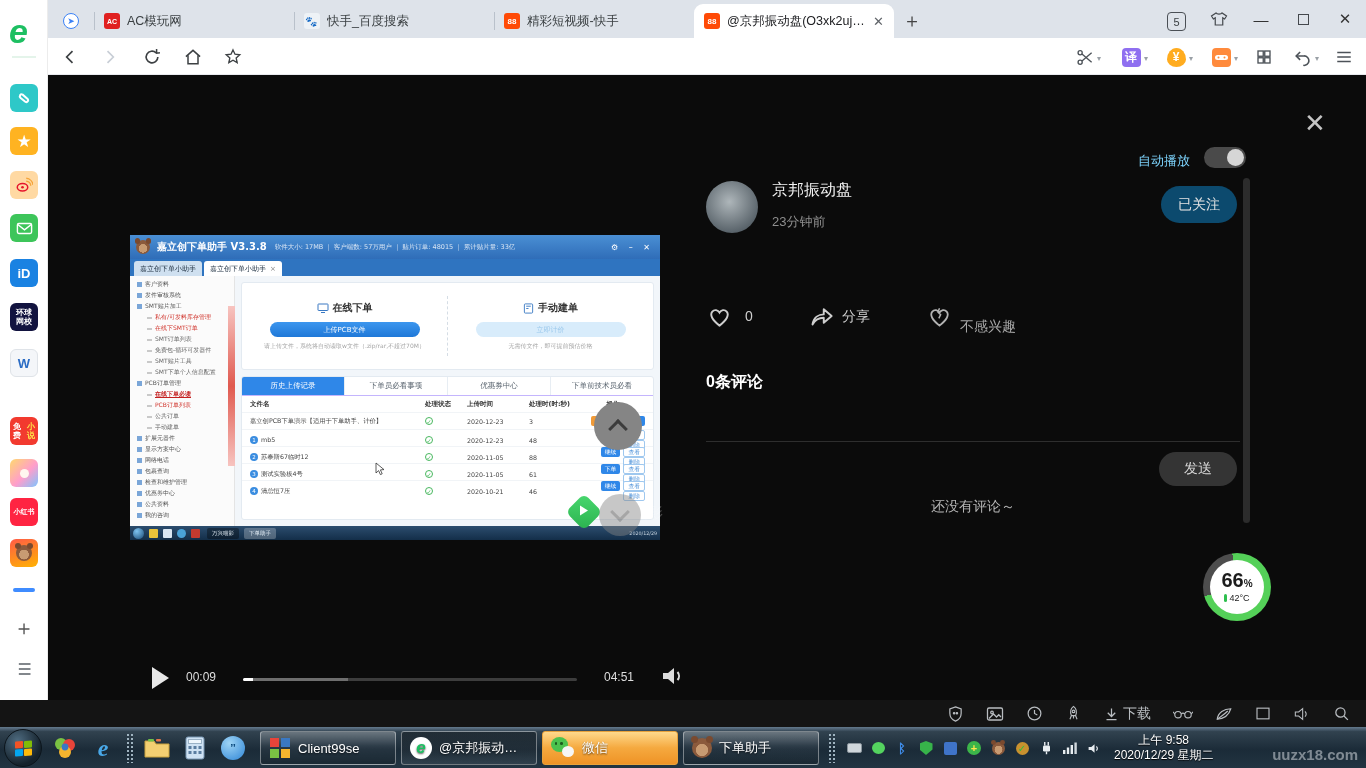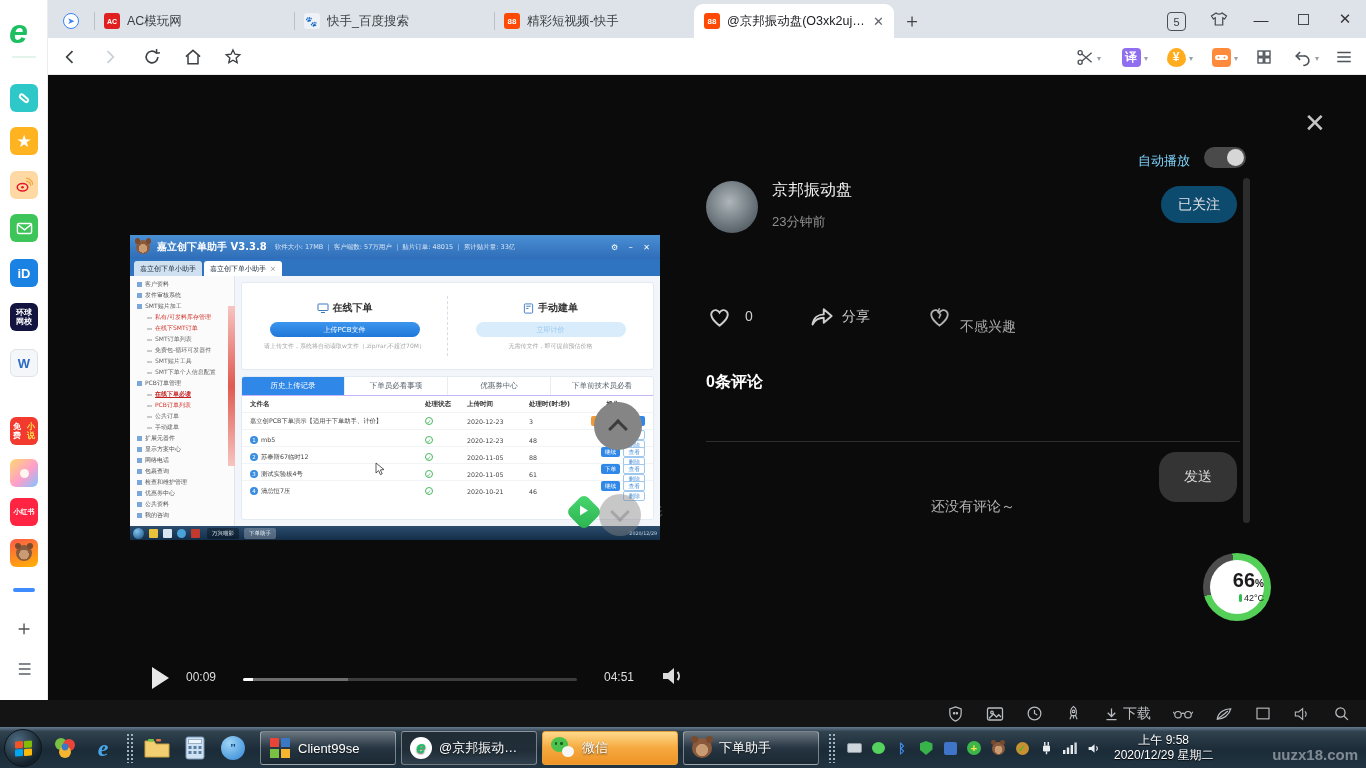--- a/index.html
+++ b/index.html
@@ -92,29 +92,29 @@
   .ptime{font-size:12px;color:#dedede}
   .pbar{height:3px;background:#3d3d3d;border-radius:2px;overflow:hidden;display:flex}
   .navcircle{border-radius:50%;background:#858585;display:flex;align-items:center;justify-content:center}
   .chev{width:14px;height:14px;border-left:3px solid #3c3c3c;border-top:3px solid #3c3c3c}
 
   
   .toggle{width:42px;height:21px;border-radius:11px;background:#4a4a4a;position:relative}
   .toggle .knob{position:absolute;right:2px;top:2px;width:17px;height:17px;border-radius:50%;background:#d6d6d6}
   .followbtn{width:76px;height:37px;border-radius:19px;background:#0c4a6e;color:#e3e3e3;font-size:14px;
              display:flex;align-items:center;justify-content:center}
-  .sendbtn{width:78px;height:50px;border-radius:17px;background:#343434;color:#d9d9d9;font-size:14px;
+  .sendbtn{width:78px;height:34px;border-radius:17px;background:#343434;color:#d9d9d9;font-size:14px;
            display:flex;align-items:center;justify-content:center}
   .cmt-input{background:transparent;border:none;outline:none;font-size:14px;color:#ddd;width:500px}
   .cmt-input::placeholder{color:#6f6f6f}
   .widget{width:68px;height:68px;border-radius:50%;
           background:conic-gradient(from -8deg,#54d058 0 262deg,#4d4d4d 262deg 360deg);
           display:flex;align-items:center;justify-content:center}
   .widget-inner{width:54px;height:54px;border-radius:50%;background:#fff;display:flex;flex-direction:column;
-                align-items:flex-end;justify-content:center;color:#1c1c1c}
+                align-items:center;justify-content:center;color:#1c1c1c}
 
   
   .bbar{left:0;top:700px;right:0;height:27px;background:#141414;display:flex;align-items:center;
         justify-content:flex-end;padding-right:16px;color:#b9bdc1;gap:22px}
 
   
   .wtb{left:0;top:727px;right:0;height:41px;
        background:linear-gradient(180deg,#5a6f82 0%,#31424f 9%,#1b2b38 55%,#223442 100%);
        border-top:1px solid #5e7487;display:flex;align-items:center}
   .orb{width:38px;height:38px;border-radius:50%;background:radial-gradient(circle at 35% 30%,#4e6b80,#15222c 70%);

